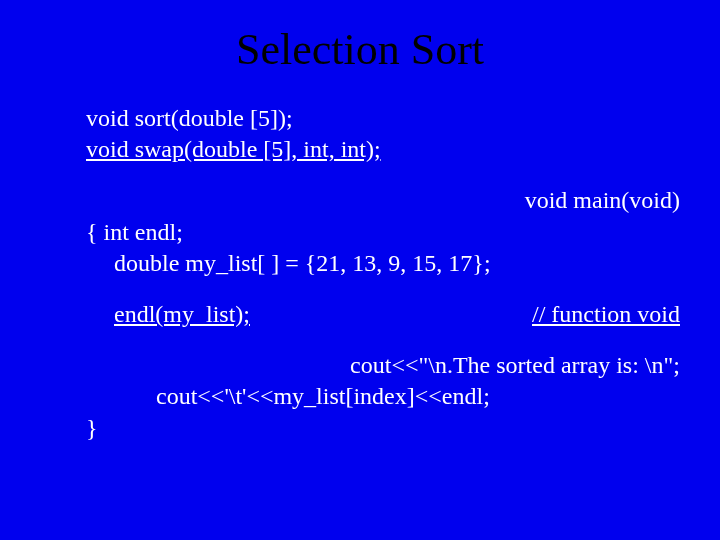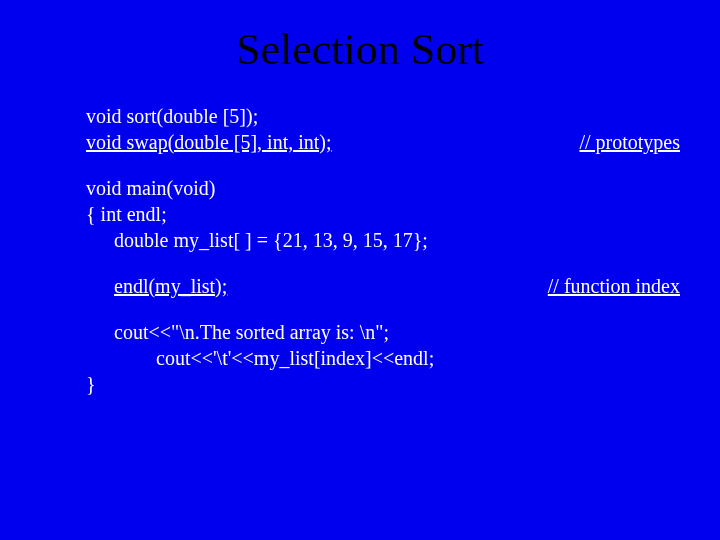--- a/index.html
+++ b/index.html
@@ -22,55 +22,55 @@
   .title {
     color: #000000;
     font-size: 44px;
     text-align: center;
     margin: 0 0 28px 0;
     font-weight: normal;
   }
   .body {
     padding-left: 86px;
     padding-right: 40px;
-    font-size: 20px;
+    font-size: 24px;
     line-height: 1.3;
   }
   .row {
     display: flex;
     justify-content: space-between;
     text-decoration: underline;
   }
   .blk {
     margin-top: 20px;
+    text-align: right;
   }
   .ind1 { padding-left: 28px; }
   .ind2 { padding-left: 70px; }
 </style>
 </head>
 <body>
 
 <div class="slide">
   <h1 class="title">Selection Sort</h1>
 
   <div class="body">
 
     <div>void sort(double [5]);</div>
     <div class="row">
       <span>void swap(double [5], int, int);</span>
-      <span>// prototypes</span>
     </div>
 
     <div class="blk">void main(void)</div>
     <div>{  int endl;</div>
     <div class="ind1">double  my_list[ ] = {21, 13, 9, 15, 17};</div>
 
     <div class="row blk">
       <span class="ind1">endl(my_list);</span>
-      <span>// function index</span>
+      <span>// function void</span>
     </div>
 
     <div class="ind1 blk">cout&lt;&lt;"\n.The sorted array is: \n";</div>
     <div class="ind2">cout&lt;&lt;'\t'&lt;&lt;my_list[index]&lt;&lt;endl;</div>
     <div>}</div>
 
   </div>
 </div>
 
 </body></html>

